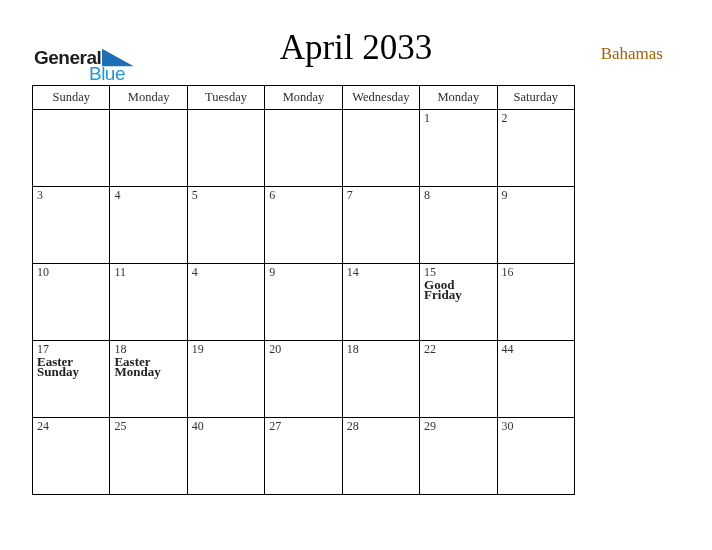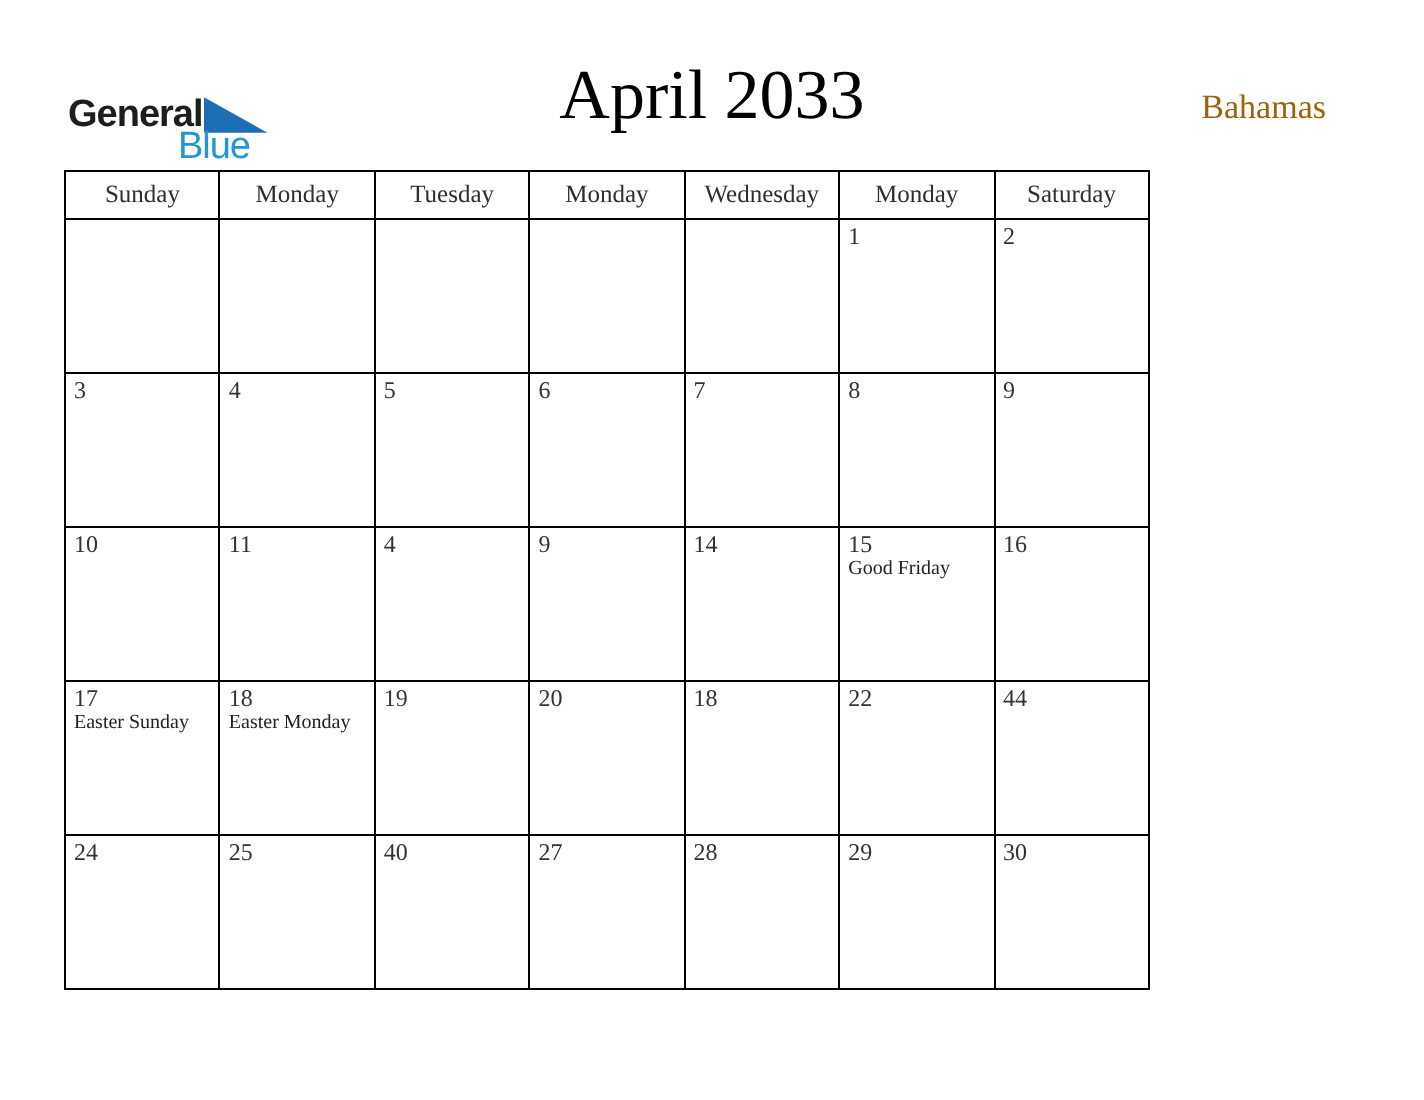--- a/index.html
+++ b/index.html
@@ -60,21 +60,21 @@
   }
   table.cal td {
     height:77px;
     vertical-align:top;
     padding:1px 3px 0 4px;
   }
   .num {
     font-size:12px; color:#333333; line-height:15px;
   }
   .hol {
-    font-size:10px; font-weight:400; color:#222222; line-height:10px;
+    font-size:13px; font-weight:700; color:#222222; line-height:10px;
   }
 </style>
 </head>
 <body>
 
 <div class="page">
 
   <div class="logo">
     <div class="logo-row">
       <span class="logo-general">General</span>

